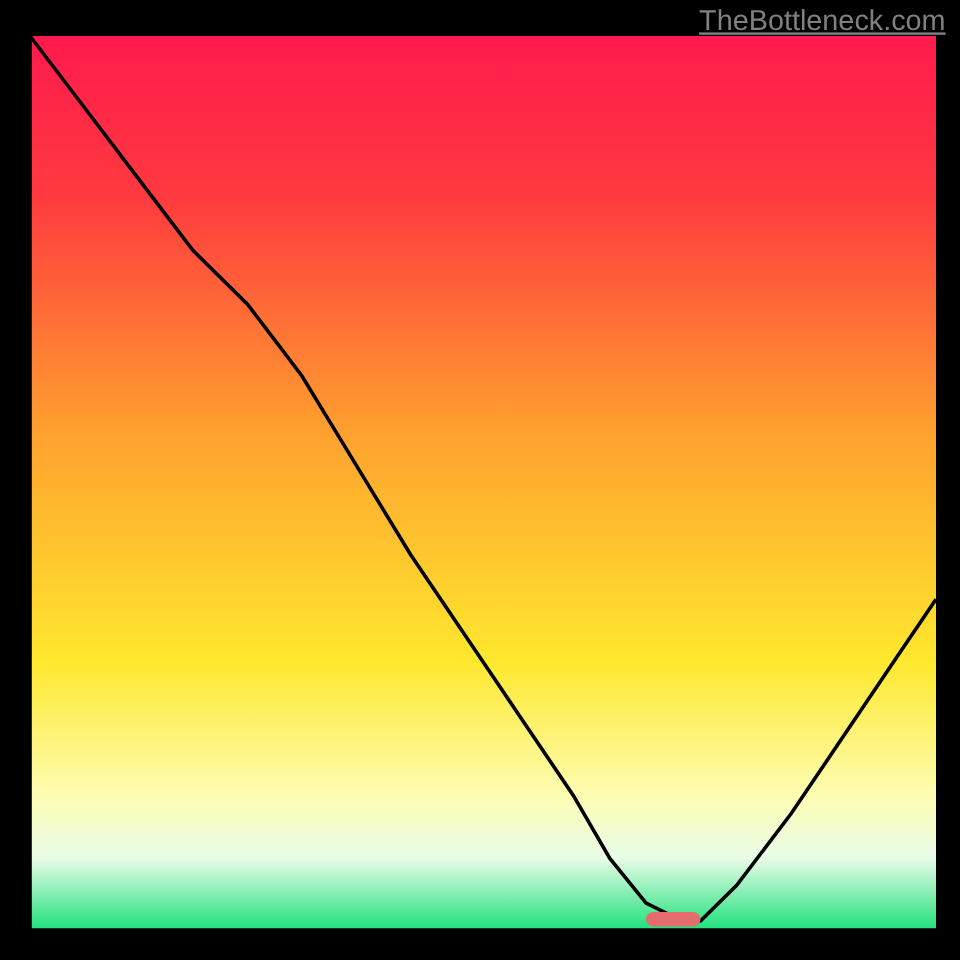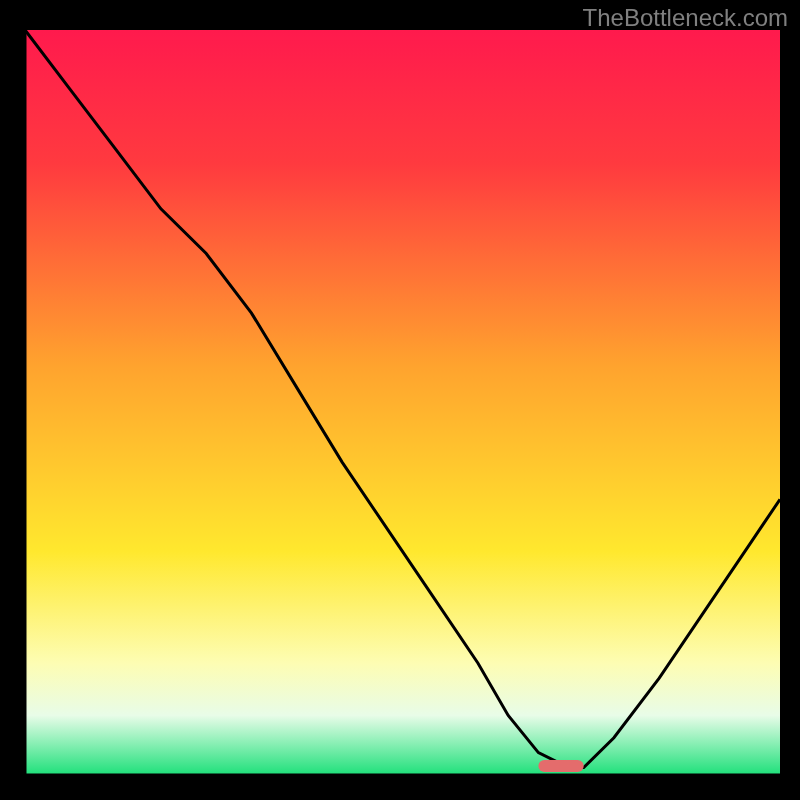--- a/index.html
+++ b/index.html
@@ -17,20 +17,21 @@
   }
   .watermark {
     position: absolute;
     top: 4px;
     right: 12px;
     color: #808080;
     font-family: Arial, Helvetica, sans-serif;
     font-size: 24px;
     font-weight: 500;
     z-index: 10;
+    text-decoration: underline;
   }
   svg.plot {
     position: absolute;
     top: 0;
     left: 0;
   }
 </style>
 </head>
 <body>
 

